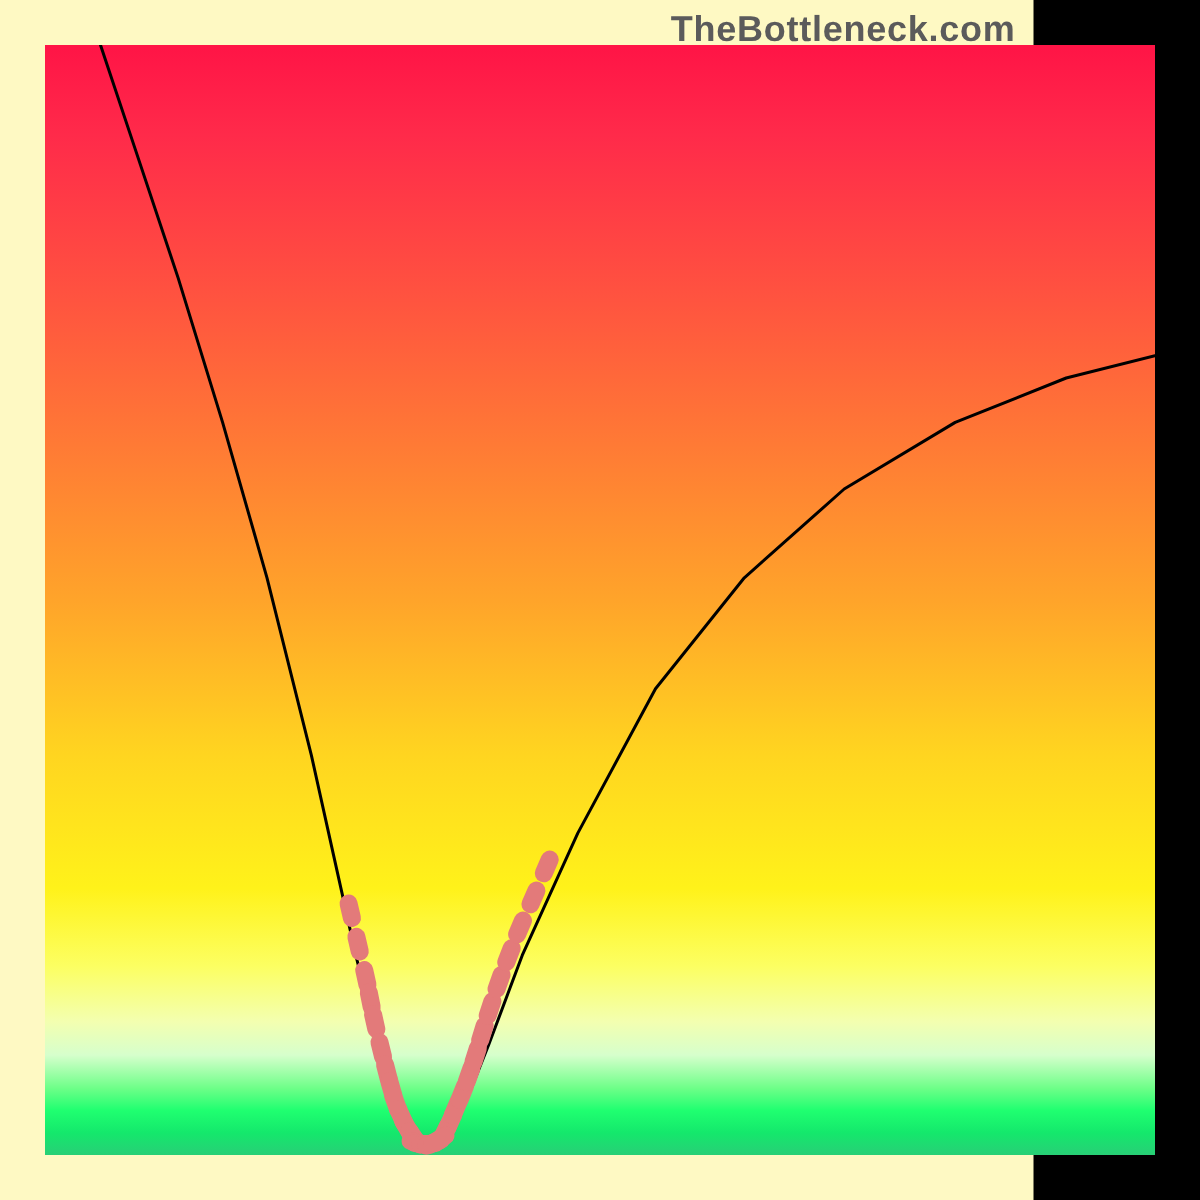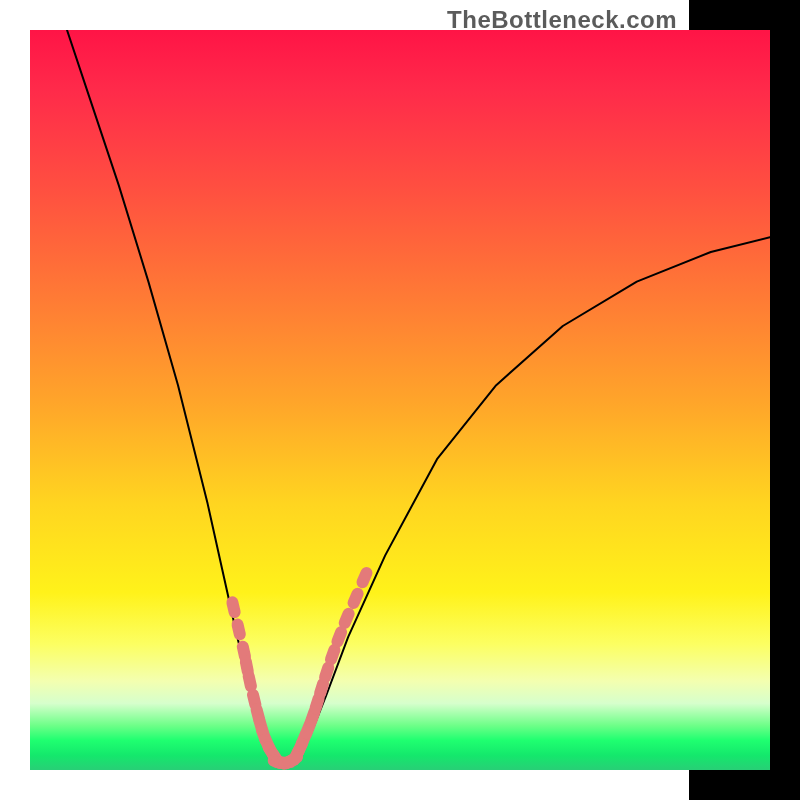--- a/index.html
+++ b/index.html
@@ -7,21 +7,21 @@
     padding: 0;
     width: 800px;
     height: 800px;
     background: #000;
     font-family: Arial, Helvetica, sans-serif;
   }
   .frame {
     position: relative;
     width: 689px;
     height: 800px;
-    background: #ffffff;
+    background: #fef9c3;
   }
   .watermark {
     position: absolute;
     top: 6px;
     right: 12px;
     color: #5b5b5b;
     font-size: 24px;
     font-weight: 600;
     letter-spacing: 0.5px;
     z-index: 20;

